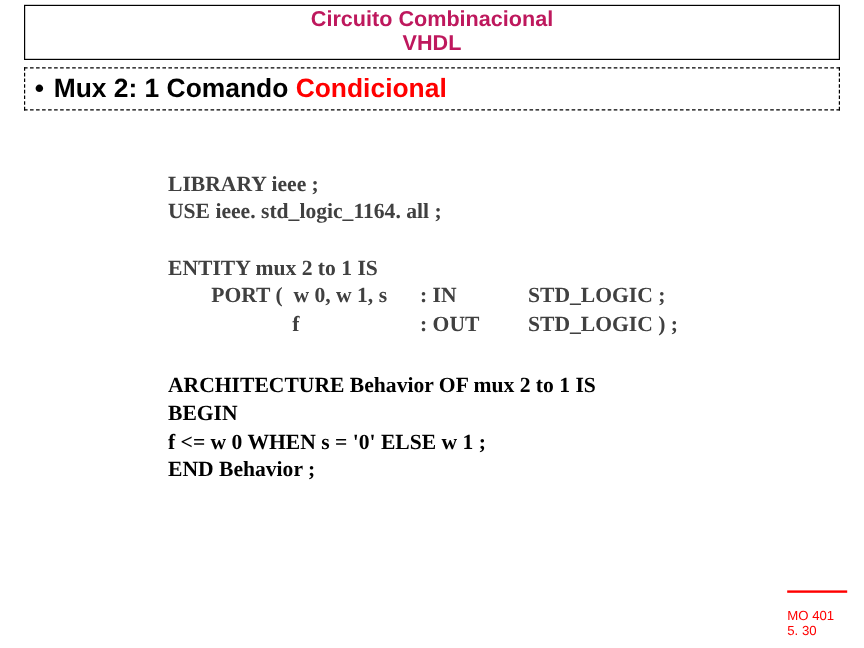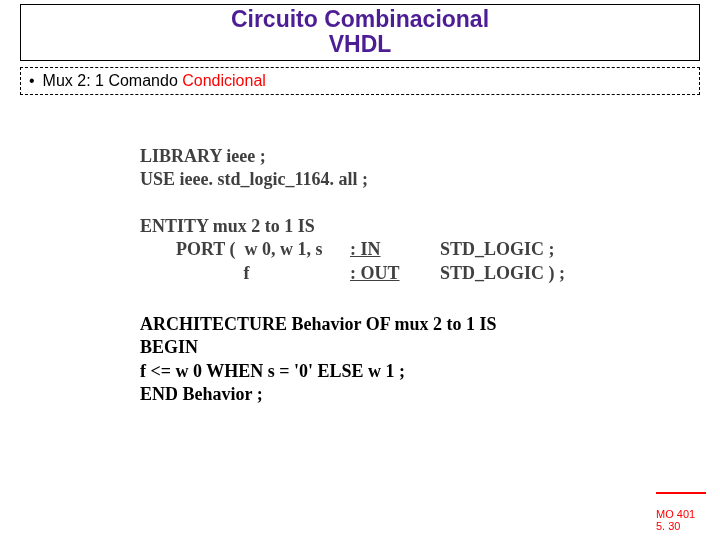--- a/index.html
+++ b/index.html
@@ -11,51 +11,51 @@
     font-family: "Comic Sans MS", cursive, sans-serif;
     position: relative;
   }
   .title-box {
     border: 1px solid #000;
     margin: 4px 20px 4px 20px;
     text-align: center;
     padding: 2px 0;
   }
   .title-line {
-    color: #4c1d95;
-    font-size: 23px;
+    color: #be185d;
+    font-size: 18px;
     font-weight: bold;
     line-height: 1.1;
   }
   .subtitle-box {
     border: 1px dashed #000;
     margin: 6px 20px 0 20px;
     padding: 4px 8px;
   }
   .bullet-row {
-    font-size: 16px;
-    font-weight: normal;
+    font-size: 22px;
+    font-weight: bold;
     color: #000;
   }
   .bullet-row .dot {
     margin-right: 8px;
   }
   .bullet-row .red { color: #ff0000; }
   .code-block {
     margin: 50px 0 0 140px;
     font-family: "Times New Roman", Times, serif;
     font-size: 18px;
     font-weight: bold;
     color: #404040;
     line-height: 1.3;
   }
   .code-block .row { white-space: pre; }
   .code-cols { display: flex; }
   .col1 { width: 210px; font-family: Liberation Serif, serif; }
-  .col2 { width: 90px; text-decoration: underline; }
+  .col2 { width: 90px; }
   .col3 { }
   .arch-block {
     margin: 28px 0 0 140px;
     font-family: "Times New Roman", Times, serif;
     font-size: 18px;
     font-weight: bold;
     color: #000;
     line-height: 1.3;
   }
   .footer {

